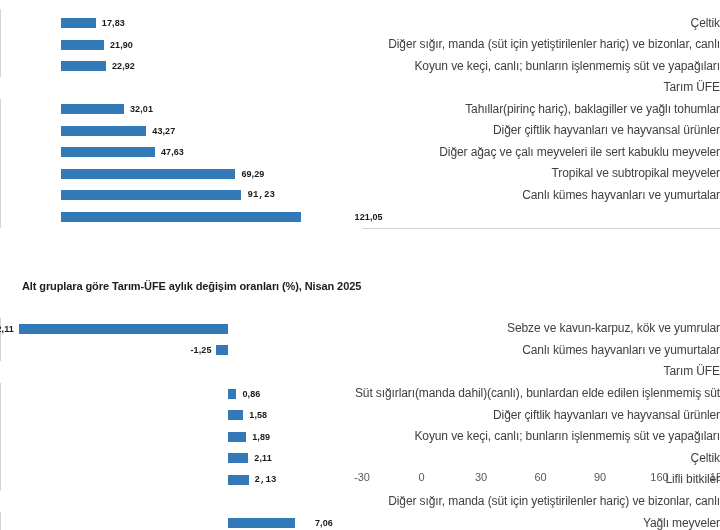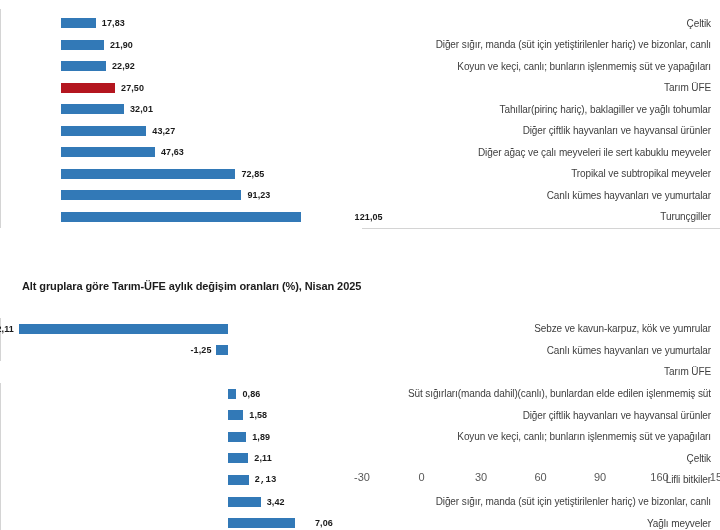--- a/index.html
+++ b/index.html
@@ -19,23 +19,22 @@
     position:relative;
     height:21.5px;
     display:flex;
     align-items:center;
   }
   .cat-label{
     position:absolute;
     right:0;
     width:362px;
     text-align:right;
-    padding-right:9px;
     box-sizing:border-box;
-    font-size:10px;
+    font-size:12px;
     line-height:11px;
     color:#404040;
     white-space:nowrap;
     letter-spacing:-0.1px;
   }
   .plot{
     position:absolute;
     top:0;
     height:100%;
   }
@@ -129,24 +128,20 @@
       </div>
       <div class="row" style="height: 21.5px;">
         <div class="cat-label">Koyun ve keçi, canlı; bunların işlenmemiş süt ve yapağıları</div>
         <div class="plot" style="left: 0px; width: 357px;">
           <div class="bar" style="height: 10px; left: 59.5px; width: 45.458px;"></div>
           <div class="val" style="left: 110.958px;">22,92</div>
         </div>
       </div>
       <div class="row" style="height: 21.5px;">
         <div class="cat-label">Tarım ÜFE</div>
-        <div class="plot" style="left: 0px; width: 357px;">
-          <div class="bar red" style="height: 10px; left: 59.5px; width: 54.5417px;"></div>
-          <div class="val" style="left: 120.042px;">27,50</div>
-        </div>
       </div>
       <div class="row" style="height: 21.5px;">
         <div class="cat-label">Tahıllar(pirinç hariç), baklagiller ve yağlı tohumlar</div>
         <div class="plot" style="left: 0px; width: 357px;">
           <div class="bar" style="height: 10px; left: 59.5px; width: 63.4865px;"></div>
           <div class="val" style="left: 128.986px;">32,01</div>
         </div>
       </div>
       <div class="row" style="height: 21.5px;">
         <div class="cat-label">Diğer çiftlik hayvanları ve hayvansal ürünler</div>
@@ -159,32 +154,31 @@
         <div class="cat-label">Diğer ağaç ve çalı meyveleri ile sert kabuklu meyveler</div>
         <div class="plot" style="left: 0px; width: 357px;">
           <div class="bar" style="height: 10px; left: 59.5px; width: 94.4662px;"></div>
           <div class="val" style="left: 159.966px;">47,63</div>
         </div>
       </div>
       <div class="row" style="height: 21.5px;">
         <div class="cat-label">Tropikal ve subtropikal meyveler</div>
         <div class="plot" style="left: 0px; width: 357px;">
           <div class="bar" style="height: 10px; left: 59.5px; width: 174.89px;"></div>
-          <div class="val" style="left: 240.39px;">72,85</div>
+          <div class="val" style="left: 240.39px;">69,29</div>
         </div>
       </div>
       <div class="row" style="height: 21.5px;">
         <div class="cat-label">Canlı kümes hayvanları ve yumurtalar</div>
         <div class="plot" style="left: 0px; width: 357px;">
           <div class="bar" style="height: 10px; left: 59.5px; width: 180.94px;"></div>
-          <div class="val" style="left: 246.44px;">91,23</div>
-        </div>
-      </div>
-      <div class="row" style="height: 21.5px;">
-        <div class="cat-label">Turunçgiller</div>
+          <div class="val" style="left: 246.44px; font-family: Liberation Mono, monospace;">91,23</div>
+        </div>
+      </div>
+      <div class="row" style="height: 21.5px;">
         <div class="plot" style="left: 0px; width: 357px;">
           <div class="bar" style="height: 10px; left: 59.5px; width: 240.083px;"></div>
           <div class="val" style="left: 305.582px; margin-left: 48px;">121,05</div>
         </div>
       </div>
     </div>
   <div class="axis" id="c1axis" style="top: 236.5px;"></div>
   <div class="ticks" id="c1ticks" style="top: 236.5px;">
       <div class="tick" style="left: 0px;">-30</div>
       <div class="tick" style="left: 59.5px;">0</div>
@@ -247,24 +241,20 @@
         </div>
         <div class="row" style="height: 21.6px;">
           <div class="cat-label">Lifli bitkiler</div>
           <div class="plot" style="left: 0px; width: 341px;">
             <div class="bar" style="height: 10px; left: 227.333px; width: 20.1758px;"></div>
             <div class="val" style="left: 253.509px; font-family: Liberation Mono, monospace;">2,13</div>
           </div>
         </div>
         <div class="row" style="height: 21.6px;">
           <div class="cat-label">Diğer sığır, manda (süt için yetiştirilenler hariç) ve bizonlar, canlı</div>
-          <div class="plot" style="left: 0px; width: 341px;">
-            <div class="bar" style="height: 10px; left: 227.333px; width: 32.395px;"></div>
-            <div class="val" style="left: 265.728px;">3,42</div>
-          </div>
         </div>
         <div class="row" style="height: 21.6px;">
           <div class="cat-label">Yağlı meyveler</div>
           <div class="plot" style="left: 0px; width: 341px;">
             <div class="bar" style="height: 10px; left: 227.333px; width: 66.8739px;"></div>
             <div class="val" style="left: 314px;">7,06</div>
           </div>
         </div>
       </div>
   </div>

